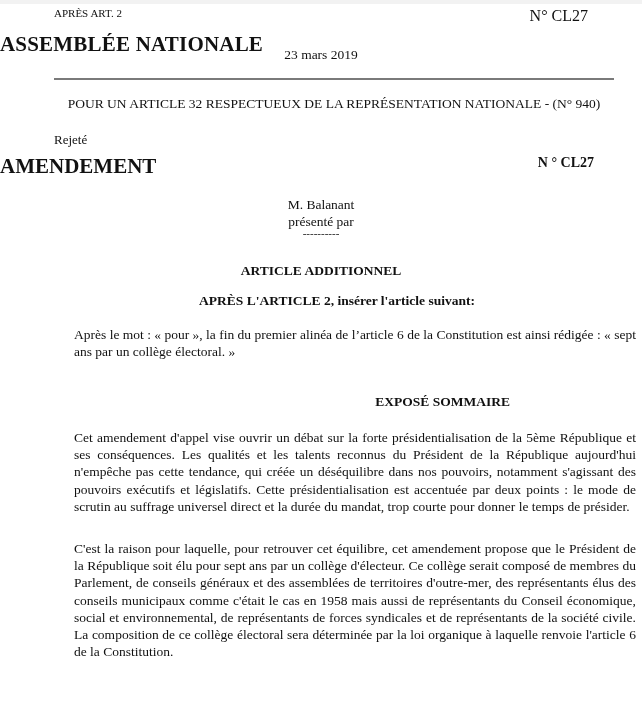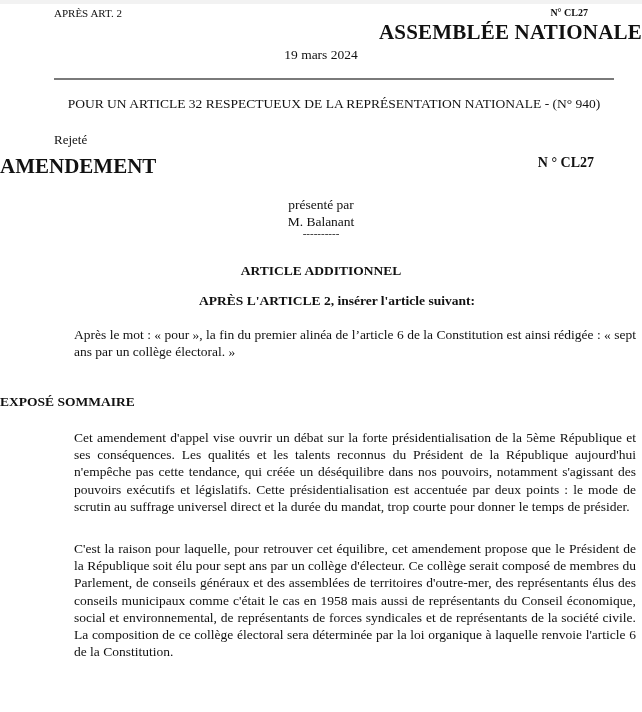--- a/index.html
+++ b/index.html
@@ -4,61 +4,61 @@
   <style>
     html, body { margin: 0; padding: 0; }
     body {
       width: 642px; height: 712px; background: #ffffff; overflow: hidden;
       font-family: "Liberation Serif", "DejaVu Serif", serif; color: #111111;
       position: relative;
     }
     .topbar { position: absolute; top: 0; left: 0; width: 642px; height: 4px; background: #f2f2f2; }
     .abs { position: absolute; white-space: nowrap; }
     .hdr-left { left: 54px; top: 7px; font-size: 11px; text-align: right; }
-    .hdr-right { right: 54px; top: 7px; font-size: 10px; font-weight: bold; }
-    .title { left: 0; width: 642px; text-align: right; top: 20px; font-size: 21px; font-weight: bold; letter-spacing: 0.2px; }
+    .hdr-right { right: 54px; top: 7px; font-size: 16px; font-weight: normal; }
+    .title { left: 0; width: 642px; text-align: left; top: 32px; font-size: 21px; font-weight: bold; letter-spacing: 0.2px; }
     .date { left: 0; width: 642px; text-align: center; top: 47px; font-size: 13.5px; }
     .rule { position: absolute; left: 54px; width: 560px; top: 78px; height: 2px; background: #7a7a7a; }
     .bill { left: 54px; width: 560px; text-align: center; top: 96px; font-size: 13.5px; }
     .status { left: 54px; top: 132px; font-size: 13px; }
     .amend-title { left: 0; width: 642px; text-align: left; top: 154px; font-size: 21px; font-weight: bold; }
     .amend-num { right: 48px; top: 155px; font-size: 14px; font-weight: bold; }
     .presented { left: 0; width: 642px; text-align: center; top: 196px; font-size: 13.5px; line-height: 17px; }
     .sep { left: 0; width: 642px; text-align: center; top: 228px; font-size: 11px; line-height: 10px; }
     .art-add { left: 0; width: 642px; text-align: center; top: 263px; font-size: 13.5px; font-weight: bold; }
     .insert { left: 16px; width: 642px; text-align: center; top: 293px; font-size: 13.5px; font-weight: bold; }
     .para {
       position: absolute; left: 54px; width: 562px; font-size: 13.5px; line-height: 17.2px;
       text-align: justify; white-space: normal; margin-left: 20px;
     }
     .p-disp { top: 326px; }
-    .expose { left: 0; width: 510px; text-align: left; top: 394px; font-size: 13.5px; font-weight: bold; }
+    .expose { left: 0; width: 510px; text-align: right; top: 394px; font-size: 13.5px; font-weight: bold; }
     .p1 { top: 429px; }
     .p2 { top: 540px; }
   </style>
 </head>
 <body>
 
 <div class="topbar"></div>
 
 <div class="abs hdr-left">APRÈS ART. 2</div>
 <div class="abs hdr-right">N° CL27</div>
 <div class="abs title">ASSEMBLÉE NATIONALE</div>
-<div class="abs date">19 mars 2024</div>
+<div class="abs date">23 mars 2019</div>
 <div class="rule"></div>
 
 <div class="abs bill">POUR UN ARTICLE 32 RESPECTUEUX DE LA REPRÉSENTATION NATIONALE - (N° 940)</div>
 <div class="abs status">Rejeté</div>
 
 <div class="abs amend-title">AMENDEMENT</div>
 <div class="abs amend-num">N ° CL27</div>
 
 <div class="abs presented">
+  <div>M. Balanant</div>
   <div>présenté par</div>
-  <div>M. Balanant</div>
 </div>
 <div class="abs sep">----------</div>
 
 <div class="abs art-add">ARTICLE ADDITIONNEL</div>
 <div class="abs insert">APRÈS L'ARTICLE 2, insérer l'article suivant:</div>
 <div class="para p-disp">Après le mot : « pour », la fin du premier alinéa de l’article 6 de la Constitution est ainsi rédigée : « sept ans par un collège électoral. »</div>
 
 <div class="abs expose">EXPOSÉ SOMMAIRE</div>
 <div class="para p1">Cet amendement d'appel vise ouvrir un débat sur la forte présidentialisation de la 5ème République et ses conséquences. Les qualités et les talents reconnus du Président de la République aujourd'hui n'empêche pas cette tendance, qui créée un déséquilibre dans nos pouvoirs, notamment s'agissant des pouvoirs exécutifs et législatifs. Cette présidentialisation est accentuée par deux points : le mode de scrutin au suffrage universel direct et la durée du mandat, trop courte pour donner le temps de présider.</div>
 <div class="para p2">C'est la raison pour laquelle, pour retrouver cet équilibre, cet amendement propose que le Président de la République soit élu pour sept ans par un collège d'électeur. Ce collège serait composé de membres du Parlement, de conseils généraux et des assemblées de territoires d'outre-mer, des représentants élus des conseils municipaux comme c'était le cas en 1958 mais aussi de représentants du Conseil économique, social et environnemental, de représentants de forces syndicales et de représentants de la société civile. La composition de ce collège électoral sera déterminée par la loi organique à laquelle renvoie l'article 6 de la Constitution.</div>

